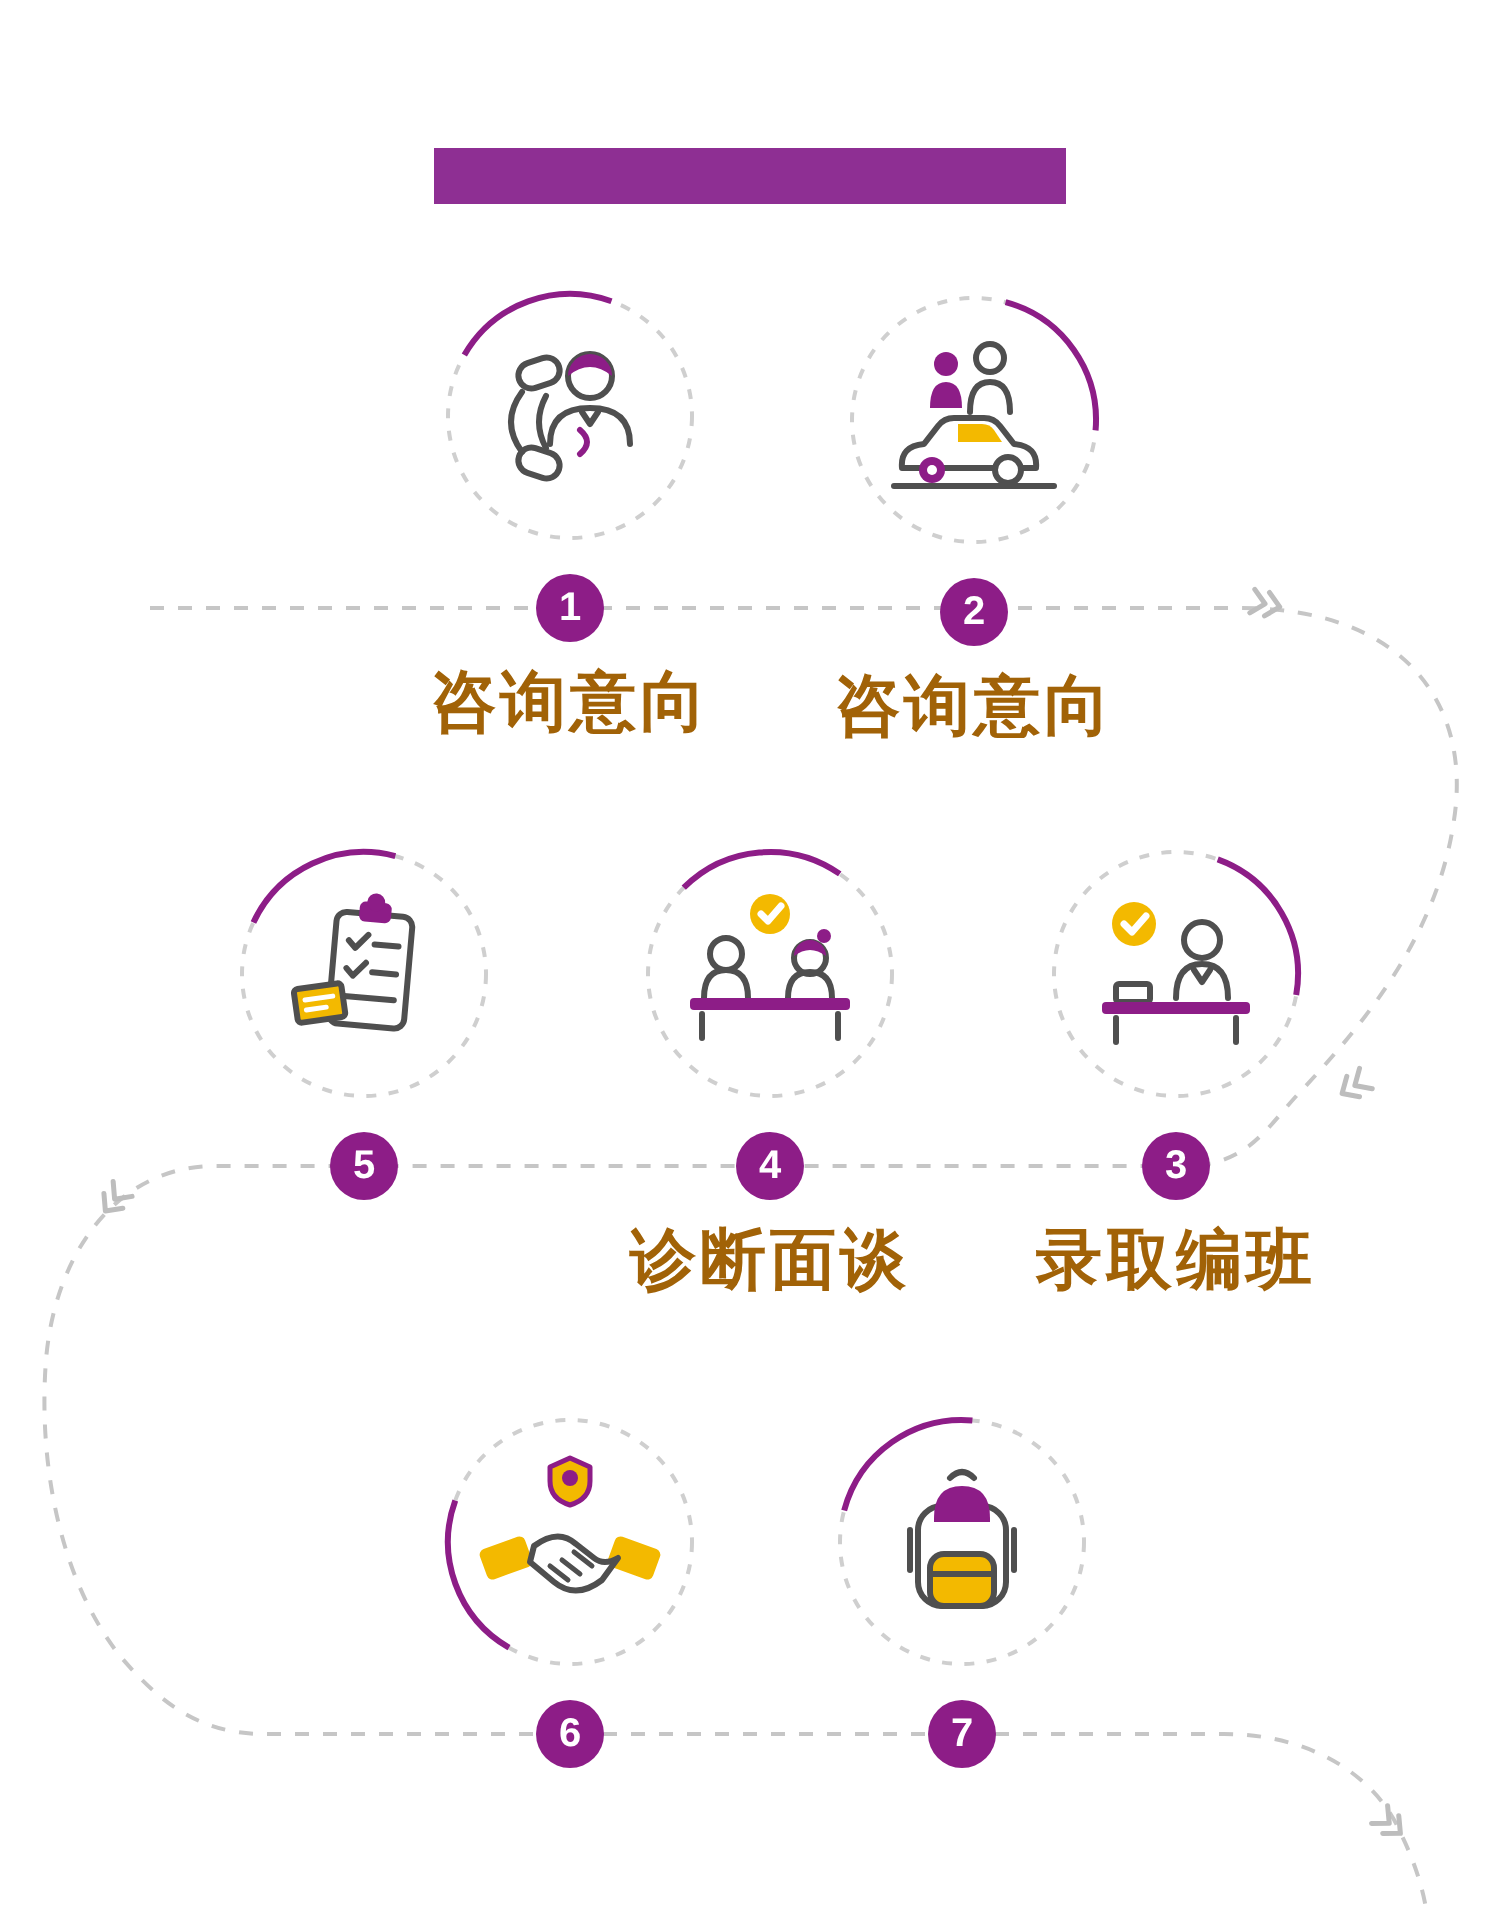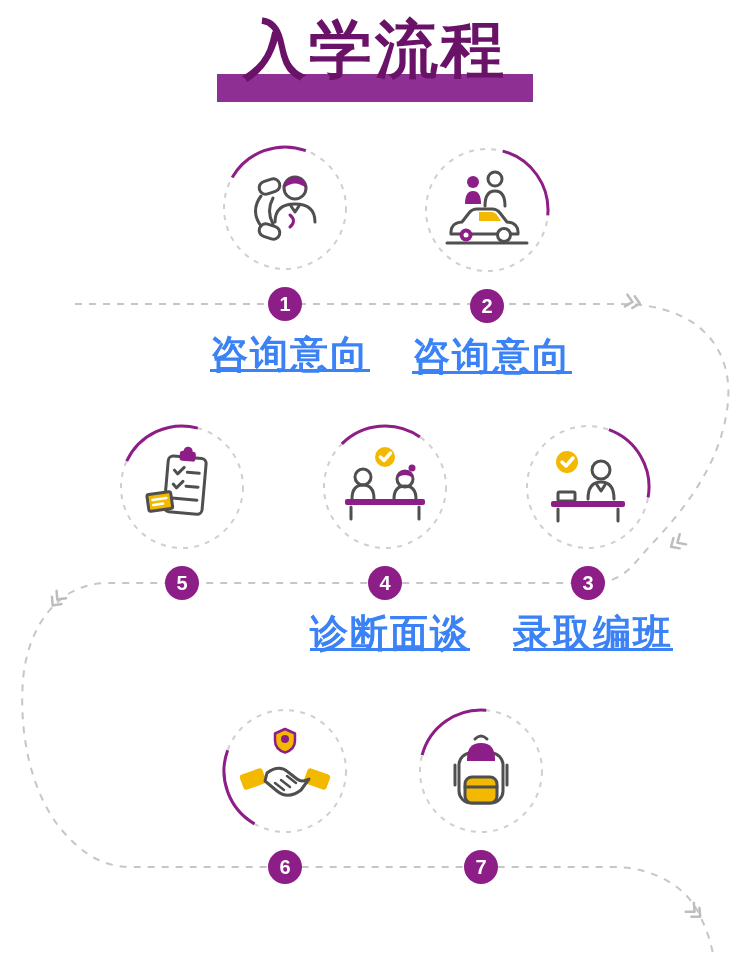--- a/index.html
+++ b/index.html
@@ -14,21 +14,21 @@
               color:#6a1168;letter-spacing:3px;}
 
   
   .connector{position:absolute;left:0;top:0;z-index:0;}
 
   
   .step{position:absolute;width:150px;text-align:center;z-index:1;}
   .ring{width:130px;height:130px;display:block;margin:0 auto;}
   .badge{width:34px;height:34px;margin:14px auto 0;background:#8d1d87;color:#fff;border-radius:50%;
          font-size:20px;font-weight:bold;line-height:34px;text-align:center;}
-  .label{margin-top:8px;font-size:38px;font-weight:bold;color:#3b82f6;letter-spacing:2px;white-space:nowrap;text-decoration:underline;}
+  .label{margin-top:8px;font-size:33px;font-weight:bold;color:#a16207;letter-spacing:2px;white-space:nowrap;}
 
   .s1{left:210px;top:143px}
   .s2{left:412px;top:145px}
   .s5{left:107px;top:422px}
   .s4{left:310px;top:422px}
   .s3{left:513px;top:422px}
   .s6{left:210px;top:706px}
   .s7{left:406px;top:706px}
 </style>
 </head>
@@ -51,21 +51,20 @@
     <g stroke="#bdbdbd" stroke-width="2.5" fill="none" stroke-linecap="round" stroke-linejoin="round">
       <path d="M-7 -6 L-0.5 0 L-7 6 M0.5 -6 L7 0 L0.5 6" transform="translate(633 302) rotate(12)"></path>
       <path d="M-7 -6 L-0.5 0 L-7 6 M0.5 -6 L7 0 L0.5 6" transform="translate(677 543) rotate(148)"></path>
       <path d="M-7 -6 L-0.5 0 L-7 6 M0.5 -6 L7 0 L0.5 6" transform="translate(57 600) rotate(128)"></path>
       <path d="M-7 -6 L-0.5 0 L-7 6 M0.5 -6 L7 0 L0.5 6" transform="translate(695 912) rotate(42)"></path>
     </g>
   </svg>
 
   <div class="title-wrap">
     <div class="title-bar"></div>
-    <h1 class="page-title">入学流程</h1>
   </div>
 
   <div class="step s1">
     <svg class="ring" viewBox="0 0 130 130">
       <circle cx="65" cy="65" r="61" fill="#fff" stroke="#cfcfcf" stroke-width="2" stroke-dasharray="5 6.2"></circle>
       <circle cx="65" cy="65" r="61" fill="none" stroke="#8d1d87" stroke-width="3" stroke-dasharray="85 299" transform="rotate(-150 65 65)"></circle>
       <g transform="translate(15 15)" stroke="#4f4f4f" stroke-width="3" fill="none" stroke-linecap="round" stroke-linejoin="round">
         <circle cx="60" cy="30" r="11"></circle>
         <path d="M49 30 a11 11 0 0 1 22 0 q-11 -9 -22 0 z" fill="#8d1d87" stroke="none"></path>
         <path d="M40 64 q0 -18 20 -18 q20 0 20 18"></path>

